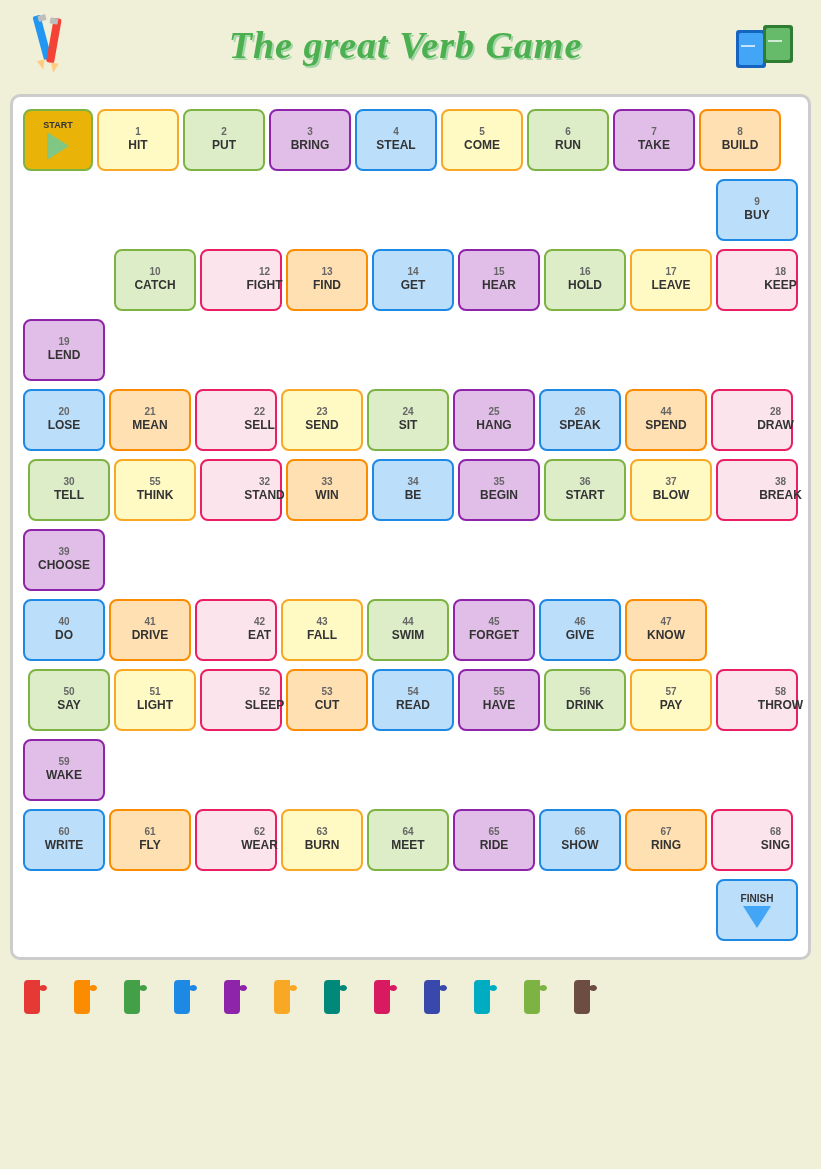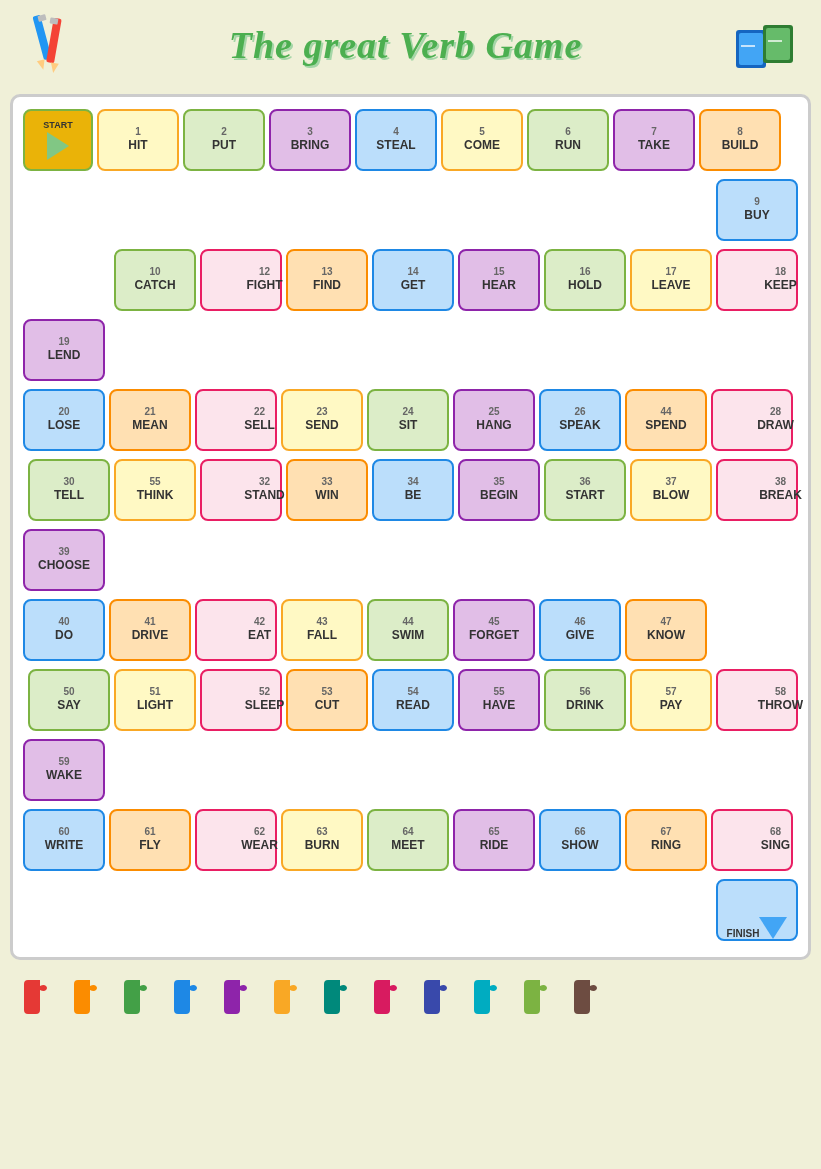--- a/index.html
+++ b/index.html
@@ -127,21 +127,22 @@
       border-left: 22px solid #81c784;
       margin-top: 2px;
     }
     .finish-cell {
       width: 82px;
       height: 62px;
       background: #bbdefb;
       border: 2px solid #1e88e5;
       border-radius: 8px;
       display: flex;
-      align-items: flex-end;
+      flex-direction: column;
+      align-items: center;
       justify-content: center;
       margin: 2px;
       font-size: 11px;
       font-weight: bold;
       color: #333;
     }
     .arrow-down {
       width: 0;
       height: 0;
       border-left: 14px solid transparent;

